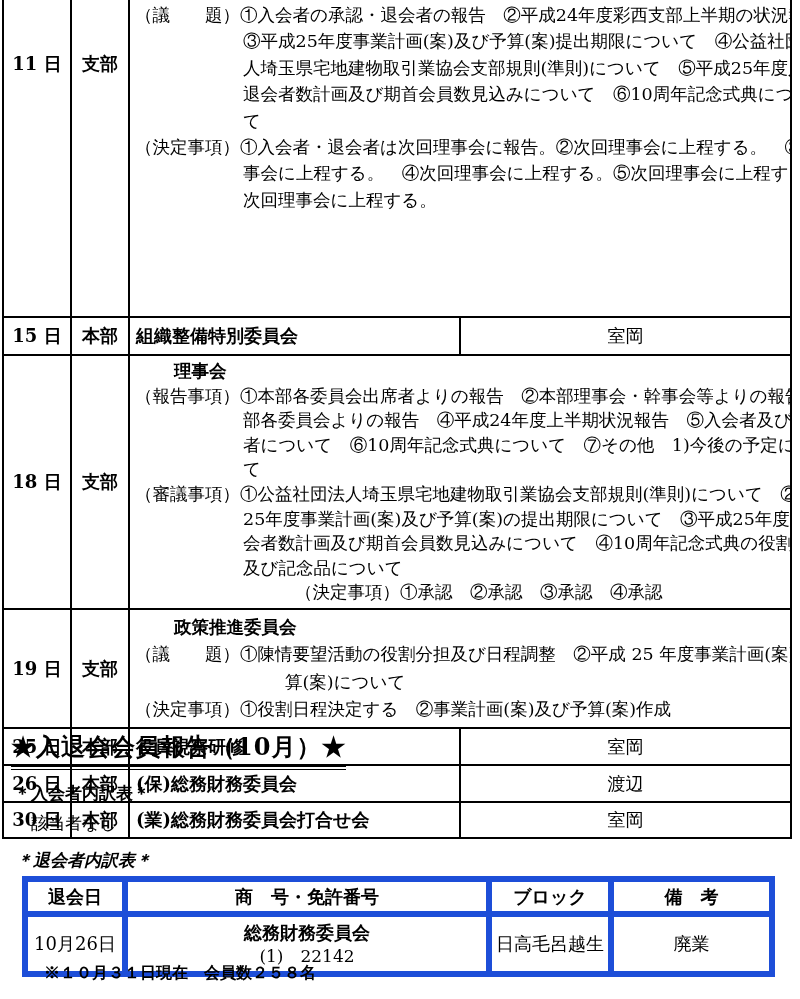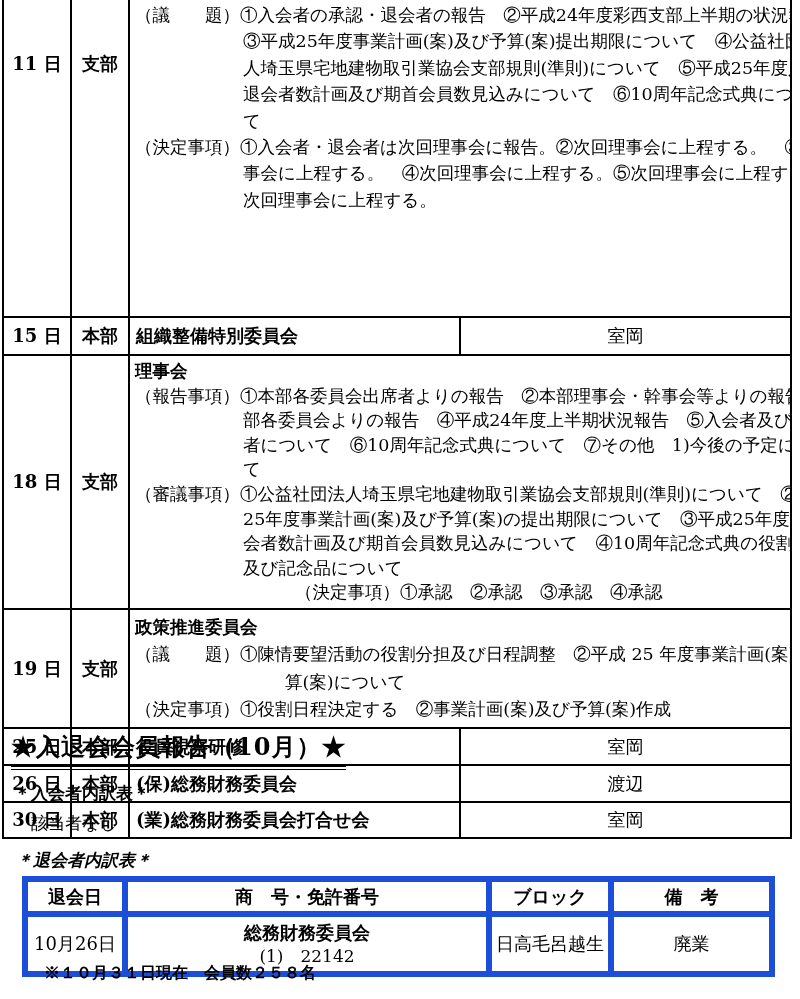--- a/index.html
+++ b/index.html
@@ -23,21 +23,21 @@
   tr.r11 td{height:263px;}
   tr.r11 .c-date,tr.r11 .c-org{vertical-align:top;padding-top:100px;}
   tr.r11 .c-body{vertical-align:top;padding-top:50px;line-height:26.4px;}
   tr.r15 td{height:34px;}
   tr.r18 td{height:250px;}
   tr.r18 .c-body{line-height:24.6px;}
   tr.r19 td{height:115px;}
   tr.r19 .c-body{line-height:27.5px;}
   tr.r25 td,tr.r26 td{height:33px;}
   tr.r30 td{height:32px;}
-  .mtitle{font-weight:bold;}
+  .mtitle{font-weight:bold;margin-left:39px;}
   .simple-title{font-weight:bold;font-size:18px;padding-left:6px;}
   .ln{white-space:nowrap;}
   .in1{margin-left:108px;}
   .in2{margin-left:150px;}
   .in3{margin-left:160px;}
   
   .sec-heading{
     position:absolute;left:11px;top:731px;font-size:24px;font-weight:bold;
     padding-bottom:3px;border-bottom:4px double #000;letter-spacing:1px;
   }

